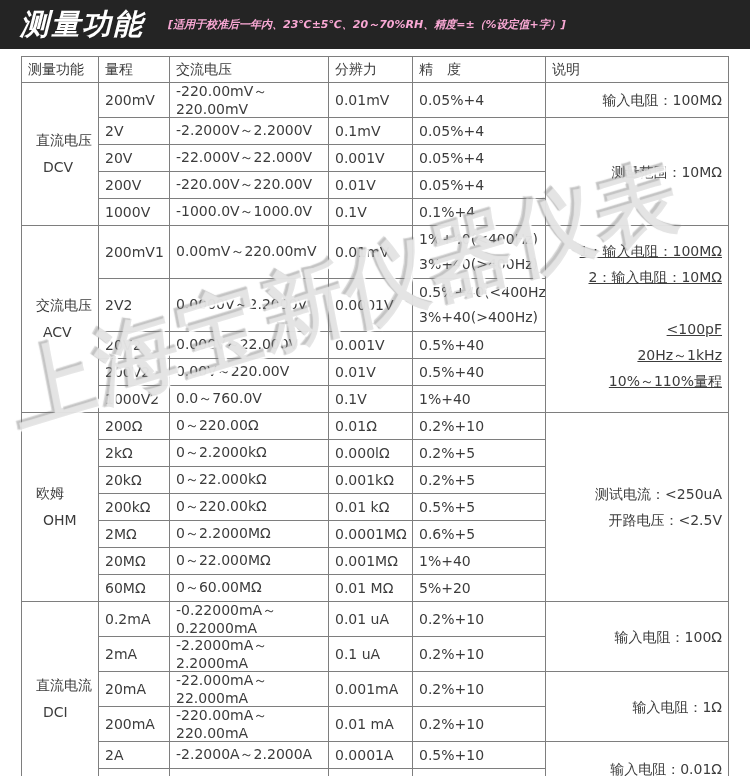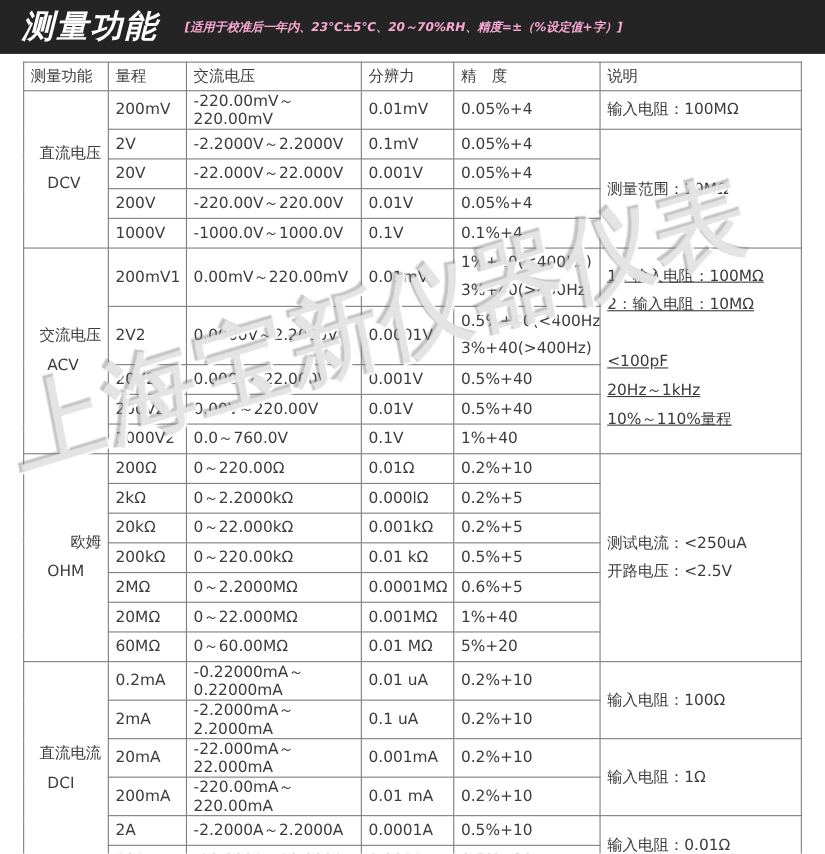--- a/index.html
+++ b/index.html
@@ -22,25 +22,25 @@
     border-collapse:collapse; table-layout:fixed; width:707px;
     margin:7px 0 0 21px; background:#ffffff;
   }
   .spec th, .spec td {
     border:1px solid #7e7e7e; color:#3c3c3c; font-size:14px; font-weight:normal;
     text-align:left; padding:0 6px; vertical-align:middle; overflow:hidden;
   }
   .spec th { height:25px; }
   .spec td { height:26px; }
   tr.tall td { height:52px; }
-  td.fn-cell .cn { padding-left:8px; line-height:27px;text-align:right; }
+  td.fn-cell .cn { padding-left:8px; line-height:27px; }
   td.fn-cell .en { line-height:27px;margin-left:15px; }
   .acc-line { line-height:25px; }
   td.note-top { vertical-align:top; padding-top:12px;text-decoration:underline; }
-  .note-line { line-height:26px; white-space:nowrap; }
+  .note-line { line-height:26px; white-space:nowrap;text-align:right; }
   .note-gap { height:26px; }
   .watermark {
     position:absolute; left:12px; top:338px; z-index:9; pointer-events:none;
     transform:rotate(-17deg) skewX(-6deg); transform-origin:left center;
     font-size:86px; font-weight:bold; white-space:nowrap; letter-spacing:1px;
     color:rgba(140,140,140,0.22);
     text-shadow:2px 2px 1px rgba(255,255,255,0.95), -1px -1px 1px rgba(110,110,110,0.30);
   }
 </style>
 </head>

